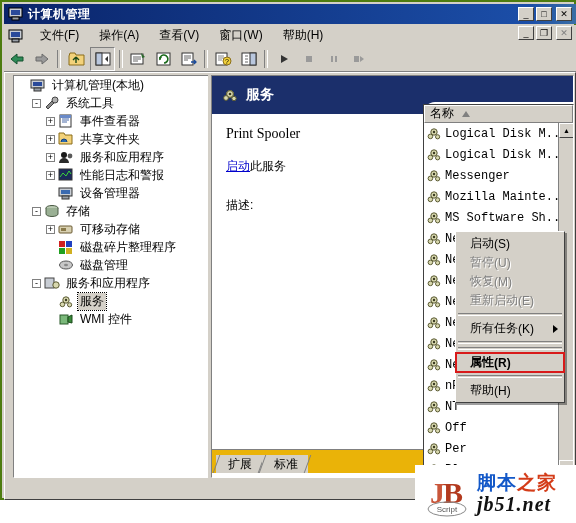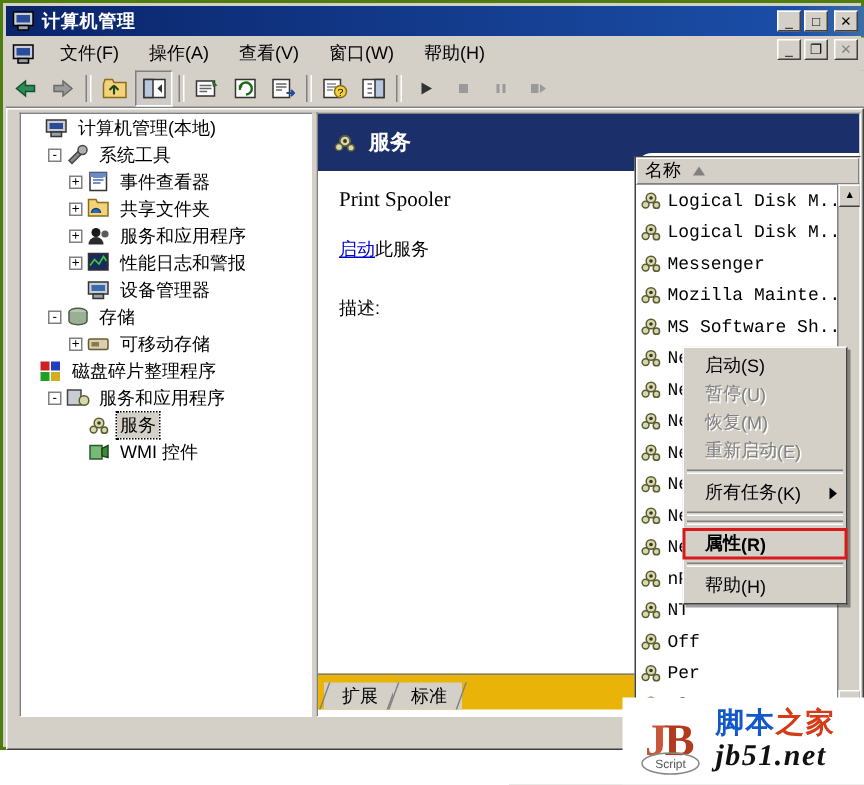--- a/index.html
+++ b/index.html
@@ -342,29 +342,37 @@
             <span class="lbl">存储</span>
           </div>
           <div class="tnode" style="padding-left: 32px;">
             <span class="pm">+</span>
             <span class="ticon"><svg width="16" height="15" viewBox="0 0 16 15">
                 <rect x="1" y="4" width="13" height="7" rx="1" fill="#d8d0b0" stroke="#6a5a33"></rect>
                 <rect x="3" y="6" width="5" height="3" fill="#8a7a4a"></rect>
               </svg></span>
             <span class="lbl">可移动存储</span>
           </div>
-          <div class="tnode" style="">
+          <div class="tnode" style="padding-left: 32px;">
             <span class="spacer"></span>
             <span class="ticon"><svg width="16" height="15" viewBox="0 0 16 15">
                 <rect x="1" y="1" width="6" height="6" fill="#d02020"></rect>
                 <rect x="8" y="1" width="6" height="6" fill="#2040c0"></rect>
                 <rect x="1" y="8" width="6" height="6" fill="#20a020"></rect>
                 <rect x="8" y="8" width="6" height="6" fill="#d0b020"></rect>
               </svg></span>
             <span class="lbl">磁盘碎片整理程序</span>
+          </div>
+          <div class="tnode" style="padding-left: 32px;">
+            <span class="spacer"></span>
+            <span class="ticon"><svg width="16" height="15" viewBox="0 0 16 15">
+                <ellipse cx="8" cy="7" rx="6.5" ry="4" fill="#c8c8c8" stroke="#555"></ellipse>
+                <ellipse cx="8" cy="7" rx="2" ry="1.2" fill="#888"></ellipse>
+              </svg></span>
+            <span class="lbl">磁盘管理</span>
           </div>
           <div class="tnode" style="padding-left: 18px;">
             <span class="pm">-</span>
             <span class="ticon"><svg width="16" height="15" viewBox="0 0 16 15">
                 <rect x="1" y="2" width="9" height="10" fill="#c8cdd4" stroke="#444"></rect>
                 <circle cx="12" cy="9" r="3.2" fill="#d8d8ae" stroke="#5a5a33"></circle>
               </svg></span>
             <span class="lbl">服务和应用程序</span>
           </div>
           <div class="tnode sel" style="padding-left: 32px;">

